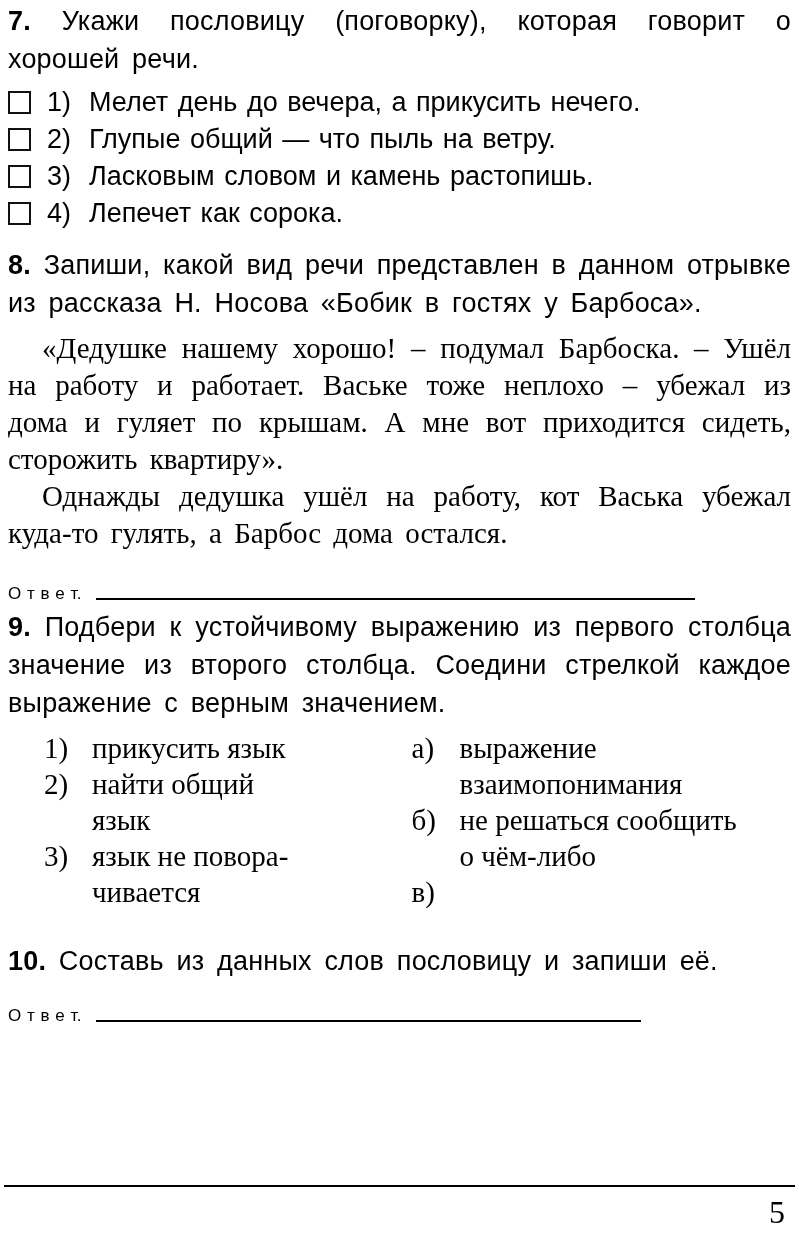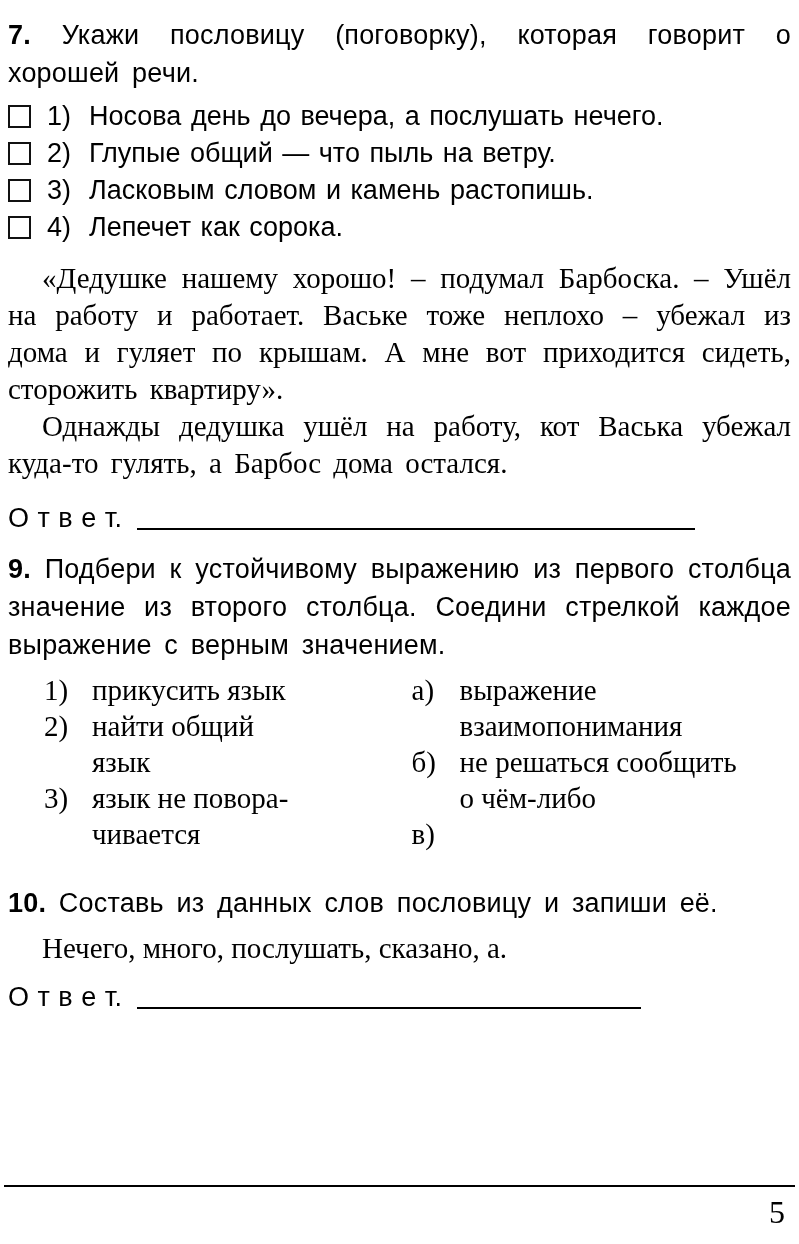--- a/index.html
+++ b/index.html
@@ -4,21 +4,21 @@
 <style>
   * { margin: 0; padding: 0; box-sizing: border-box; }
   html, body { background: #ffffff; }
   .page {
     position: relative;
     width: 799px;
     height: 1244px;
     margin: 0 auto;
     background: #ffffff;
     color: #000000;
-    padding: 16px 8px 0 8px;
+    padding: 2px 8px 0 8px;
     font-family: "Liberation Sans", sans-serif;
     overflow: hidden;
   }
 
   
   .q {
     font-size: 27px;
     line-height: 38px;
     text-align: justify;
     word-spacing: 5px;
@@ -55,21 +55,21 @@
     text-align: justify;
     text-indent: 34px;
     word-spacing: 5px;
   }
 
   
   .answer {
     display: flex;
     align-items: flex-end;
     height: 34px;
-    font-size: 27px;
+    font-size: 17px;
     letter-spacing: 0.5px;
     justify-content: flex-end;
   }
   .answer-label { flex: none; }
   .answer-line {
     flex: 1;
     margin-left: 14px;
     margin-bottom: 4px;
     border-bottom: 2px solid #000000;
   }
@@ -96,21 +96,21 @@
     font-size: 29px;
     line-height: 37px;
     margin-left: 34px;
     margin-top: 8px;
   }
 
   
   .task-7  { margin-top: 0; }
   .task-8  { margin-top: 14px; }
   .task-8 .answer { margin-top: 18px; }
-  .task-9  { margin-top: 16px; }
+  .task-9  { margin-top: 4px; }
   .task-10 { margin-top: 32px; }
   .task-10 .answer { margin-top: 12px; }
 
   
   .footer-line {
     position: absolute;
     left: 4px;
     right: 4px;
     top: 1185px;
     border-top: 2px solid #000000;
@@ -127,41 +127,42 @@
 <body>
 
 <div class="page">
 
   <section class="task-7">
     <p class="q"><b class="qnum">7.</b> <span>Укажи пословицу (поговорку), которая говорит о хорошей речи.</span></p>
     <div class="options">
       <div class="option">
         <span class="checkbox"></span>
         <span class="optnum">1)</span>
-        <span class="opttext">Носова день до вечера, а послушать нечего.</span>
+        <span class="opttext">Мелет день до вечера, а прикусить нечего.</span>
       </div>
       <div class="option">
         <span class="checkbox"></span>
         <span class="optnum">2)</span>
         <span class="opttext">Глупые общий — что пыль на ветру.</span>
       </div>
       <div class="option">
         <span class="checkbox"></span>
         <span class="optnum">3)</span>
         <span class="opttext">Ласковым словом и камень растопишь.</span>
       </div>
       <div class="option">
         <span class="checkbox"></span>
         <span class="optnum">4)</span>
         <span class="opttext">Лепечет как сорока.</span>
       </div>
     </div>
   </section>
 
   <section class="task-8">
+    <p class="q"><b class="qnum">8.</b> <span>Запиши, какой вид речи представлен в данном отрывке из рассказа Н. Носова «Бобик в гостях у Барбоса».</span></p>
     <div class="passage">
       <p>«Дедушке нашему хорошо! – подумал Барбоска. – Ушёл на работу и работает. Ваське тоже неплохо – убежал из дома и гуляет по крышам. А мне вот приходится сидеть, сторожить квартиру».</p>
       <p>Однажды дедушка ушёл на работу, кот Васька убежал куда-то гулять, а Барбос дома остался.</p>
     </div>
     <div class="answer a8">
       <span class="answer-label">О т в е т.</span>
       <span class="answer-line"></span>
     </div>
   </section>
 
@@ -197,21 +198,20 @@
         </div>
         <div class="match-item">
           <span class="match-label">в)</span>
         </div>
       </div>
     </div>
   </section>
 
   <section class="task-10">
     <p class="q"><b class="qnum">10.</b> <span>Составь из данных слов пословицу и запиши её.</span></p>
-    <p class="words">Нечего, много, послушать, сказано, а.</p>
     <div class="answer a10">
       <span class="answer-label">О т в е т.</span>
       <span class="answer-line"></span>
     </div>
   </section>
 
   <div class="footer-line"></div>
   <div class="page-number">5</div>
 
 </div>

